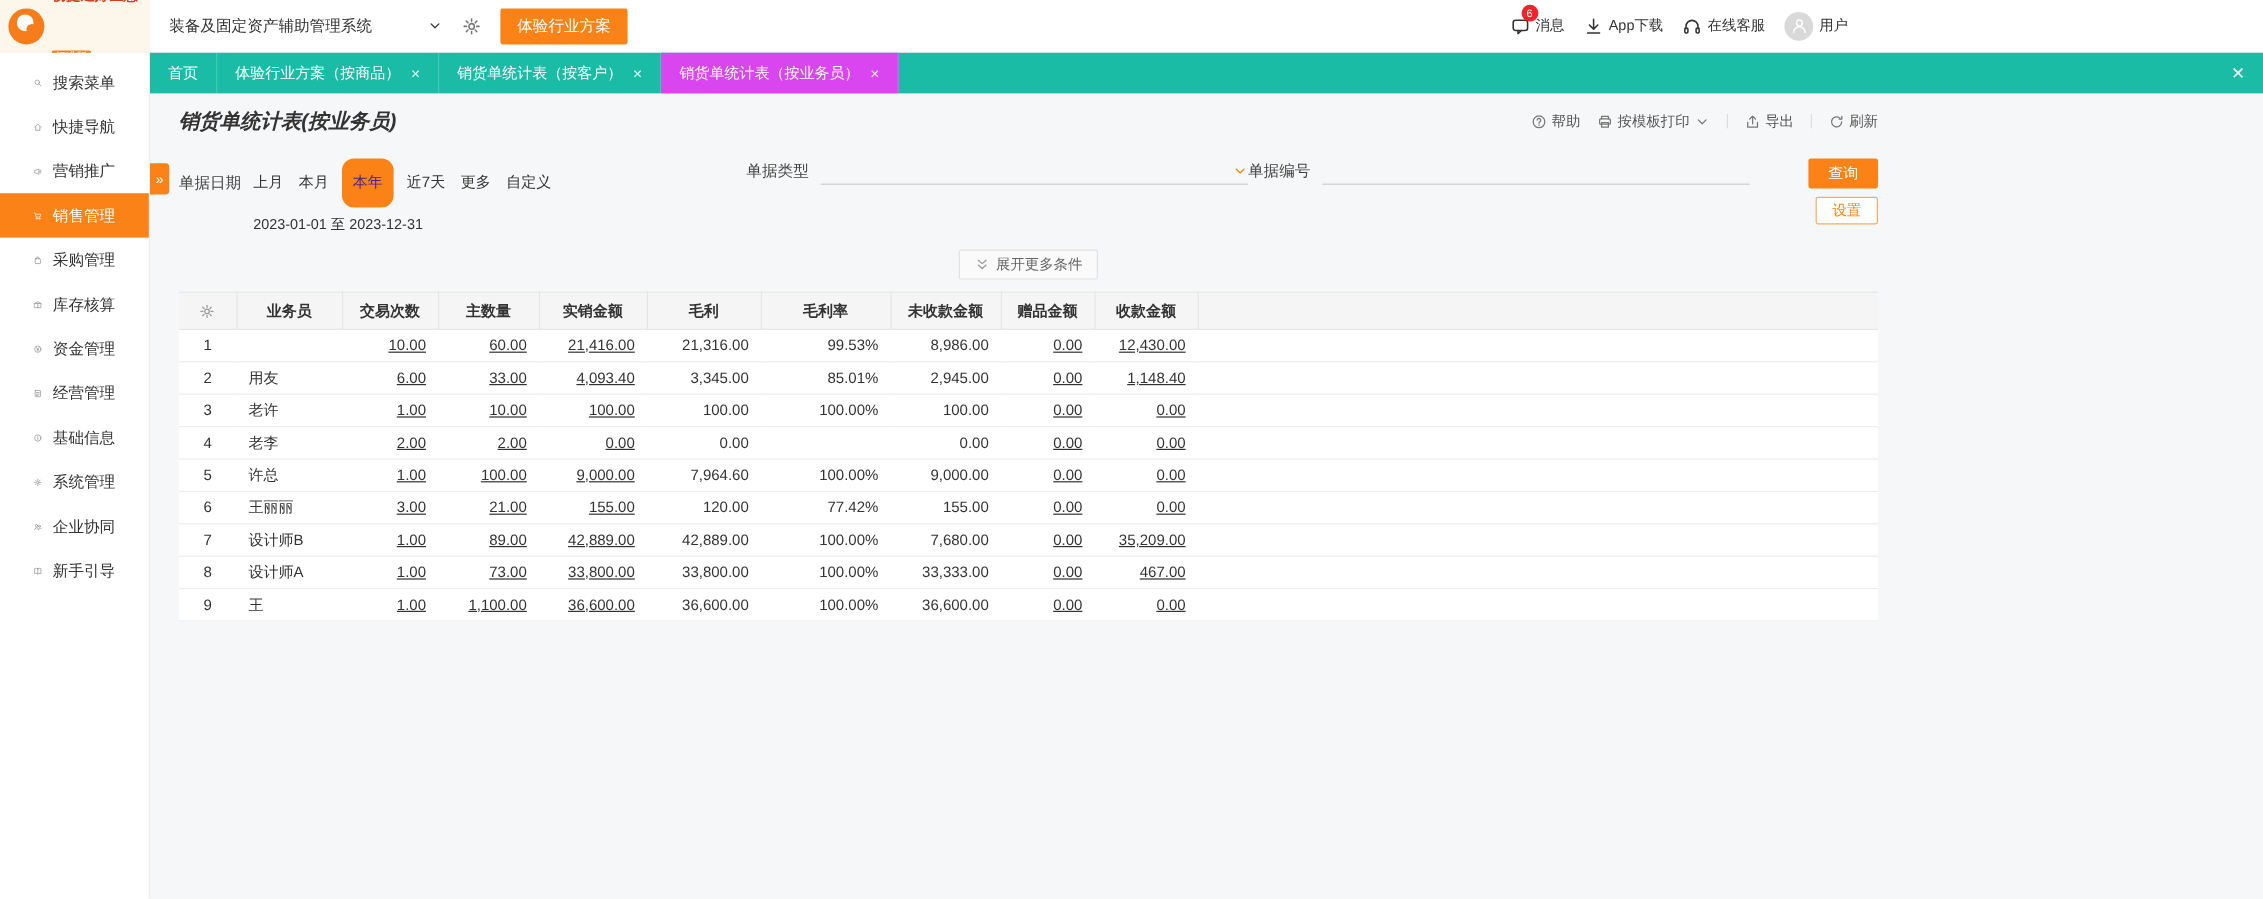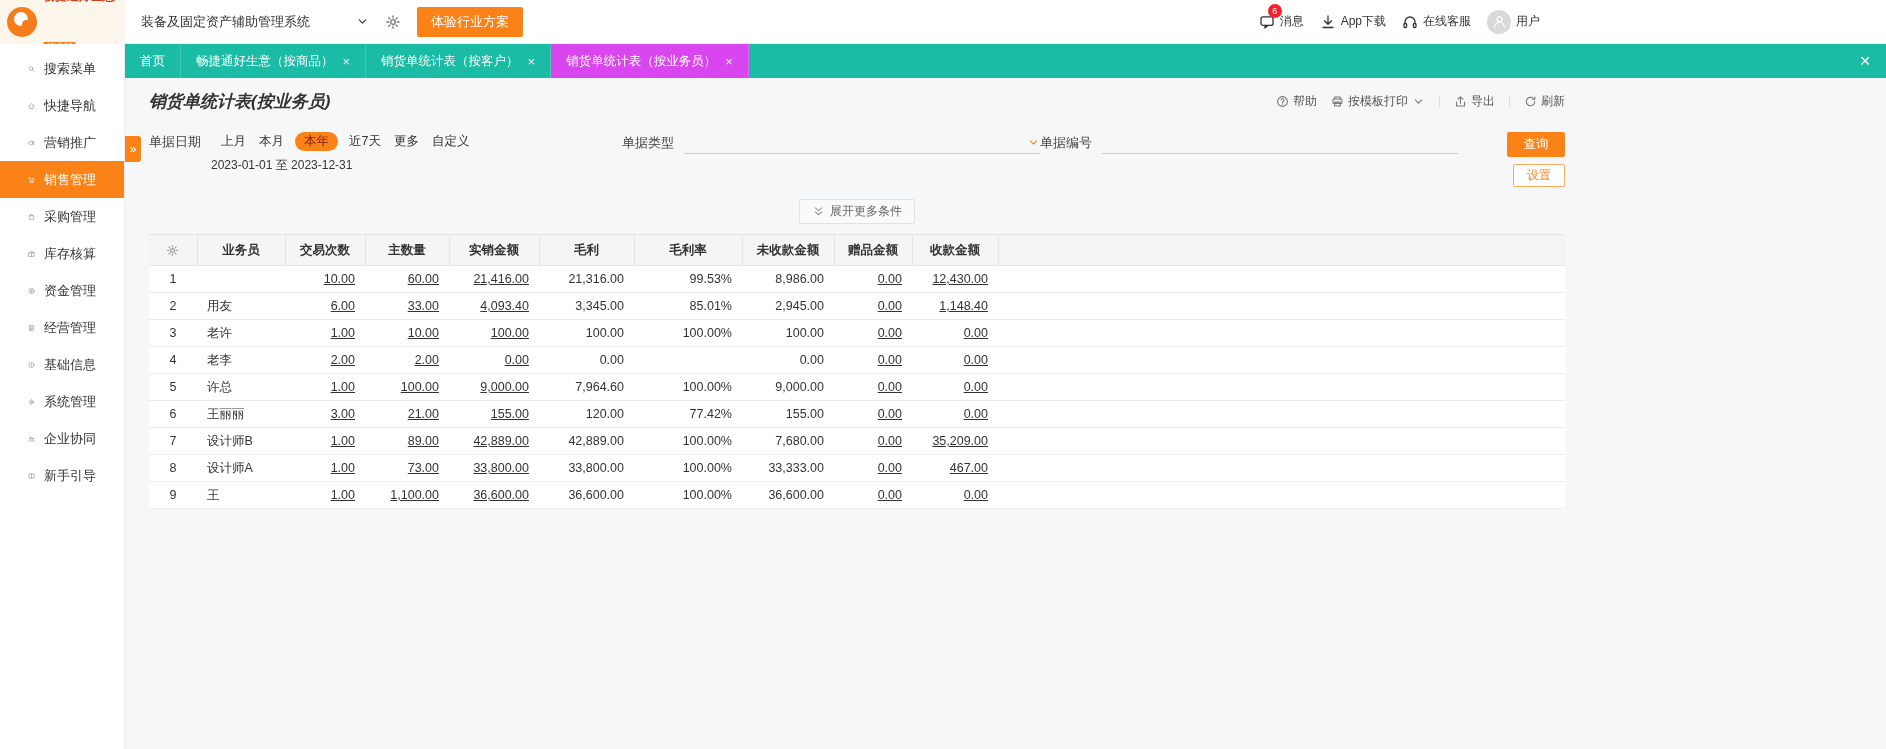--- a/index.html
+++ b/index.html
@@ -47,24 +47,24 @@
   .tool { display:flex; align-items:center; gap:4px; cursor:pointer; }
   .tool .icon { color:#777; }
   .v-div { width:1px; height:12px; background:#ddd; }
 
   
   .filter-area { position:relative; padding-top:8px; }
   .collapse-tab { position:absolute; left:-24px; top:12px; width:16px; height:26px; background:#fa8216; color:#fff; border-radius:0 3px 3px 0; display:flex; align-items:center; justify-content:center; font-size:12px; cursor:pointer; }
   .filter-row { display:flex; align-items:flex-start; }
   .f-label { font-size:13px; color:#444; white-space:nowrap; }
   .f-date { width:478px; }
-  .f-date-line1 { display:flex; align-items:center; gap:18px; }
+  .f-date-line1 { display:flex; align-items:center; gap:8px; }
   .date-opts { display:flex; align-items:center; gap:9px; }
   .date-opt { font-size:12.5px; color:#333; cursor:pointer; padding:1px 2px; }
-  .date-opt.selected { background:#fa8216; color:#7f1d1d; border-radius:10px; padding:1px 9px;text-align:right; }
+  .date-opt.selected { background:#fa8216; color:#4c1d95; border-radius:10px; padding:12px 9px;text-align:right; }
   .date-range { margin:6px 0 0 62px; font-size:12px; color:#333; cursor:pointer; }
   .f-field { display:flex; align-items:center; gap:10px; }
   .f-docno { width:472px; }
   .underline-input { border:none; border-bottom:1px solid #ccc; background:transparent; height:22px; width:356px; font-size:12.5px; font-family:inherit; outline:none; }
   .select-line { border-bottom:1px solid #ccc; height:22px; width:356px; display:flex; align-items:center; justify-content:flex-end; cursor:pointer; }
   .select-line .icon { color:#fa8216; }
   .f-doctype { flex:1; }
   .f-actions { display:flex; flex-direction:column; gap:7px; align-items:flex-end; }
   .btn-primary { background:#fa8216; color:#fff; border:none; width:58px; height:25px; font-size:12.5px; border-radius:2px; cursor:pointer; font-family:inherit; }
   .btn-outline { background:#fff; color:#fa8216; border:1px solid #fbAa60; border:1px solid #fbaa60; width:52px; height:23px; font-size:12px; border-radius:2px; cursor:pointer; font-family:Liberation Serif, serif; }
@@ -158,21 +158,21 @@
       </div>
     </div>
   </header>
 
   <nav class="tabbar">
     <div id="tabs" style="display:flex">
         <div class="tab">
           <span>首页</span>
         </div>
         <div class="tab">
-          <span>畅捷通好生意（按商品）</span>
+          <span>体验行业方案（按商品）</span>
           <span class="tab-close">×</span>
         </div>
         <div class="tab">
           <span>销货单统计表（按客户）</span>
           <span class="tab-close">×</span>
         </div>
         <div class="tab active">
           <span>销货单统计表（按业务员）</span>
           <span class="tab-close">×</span>
         </div>

